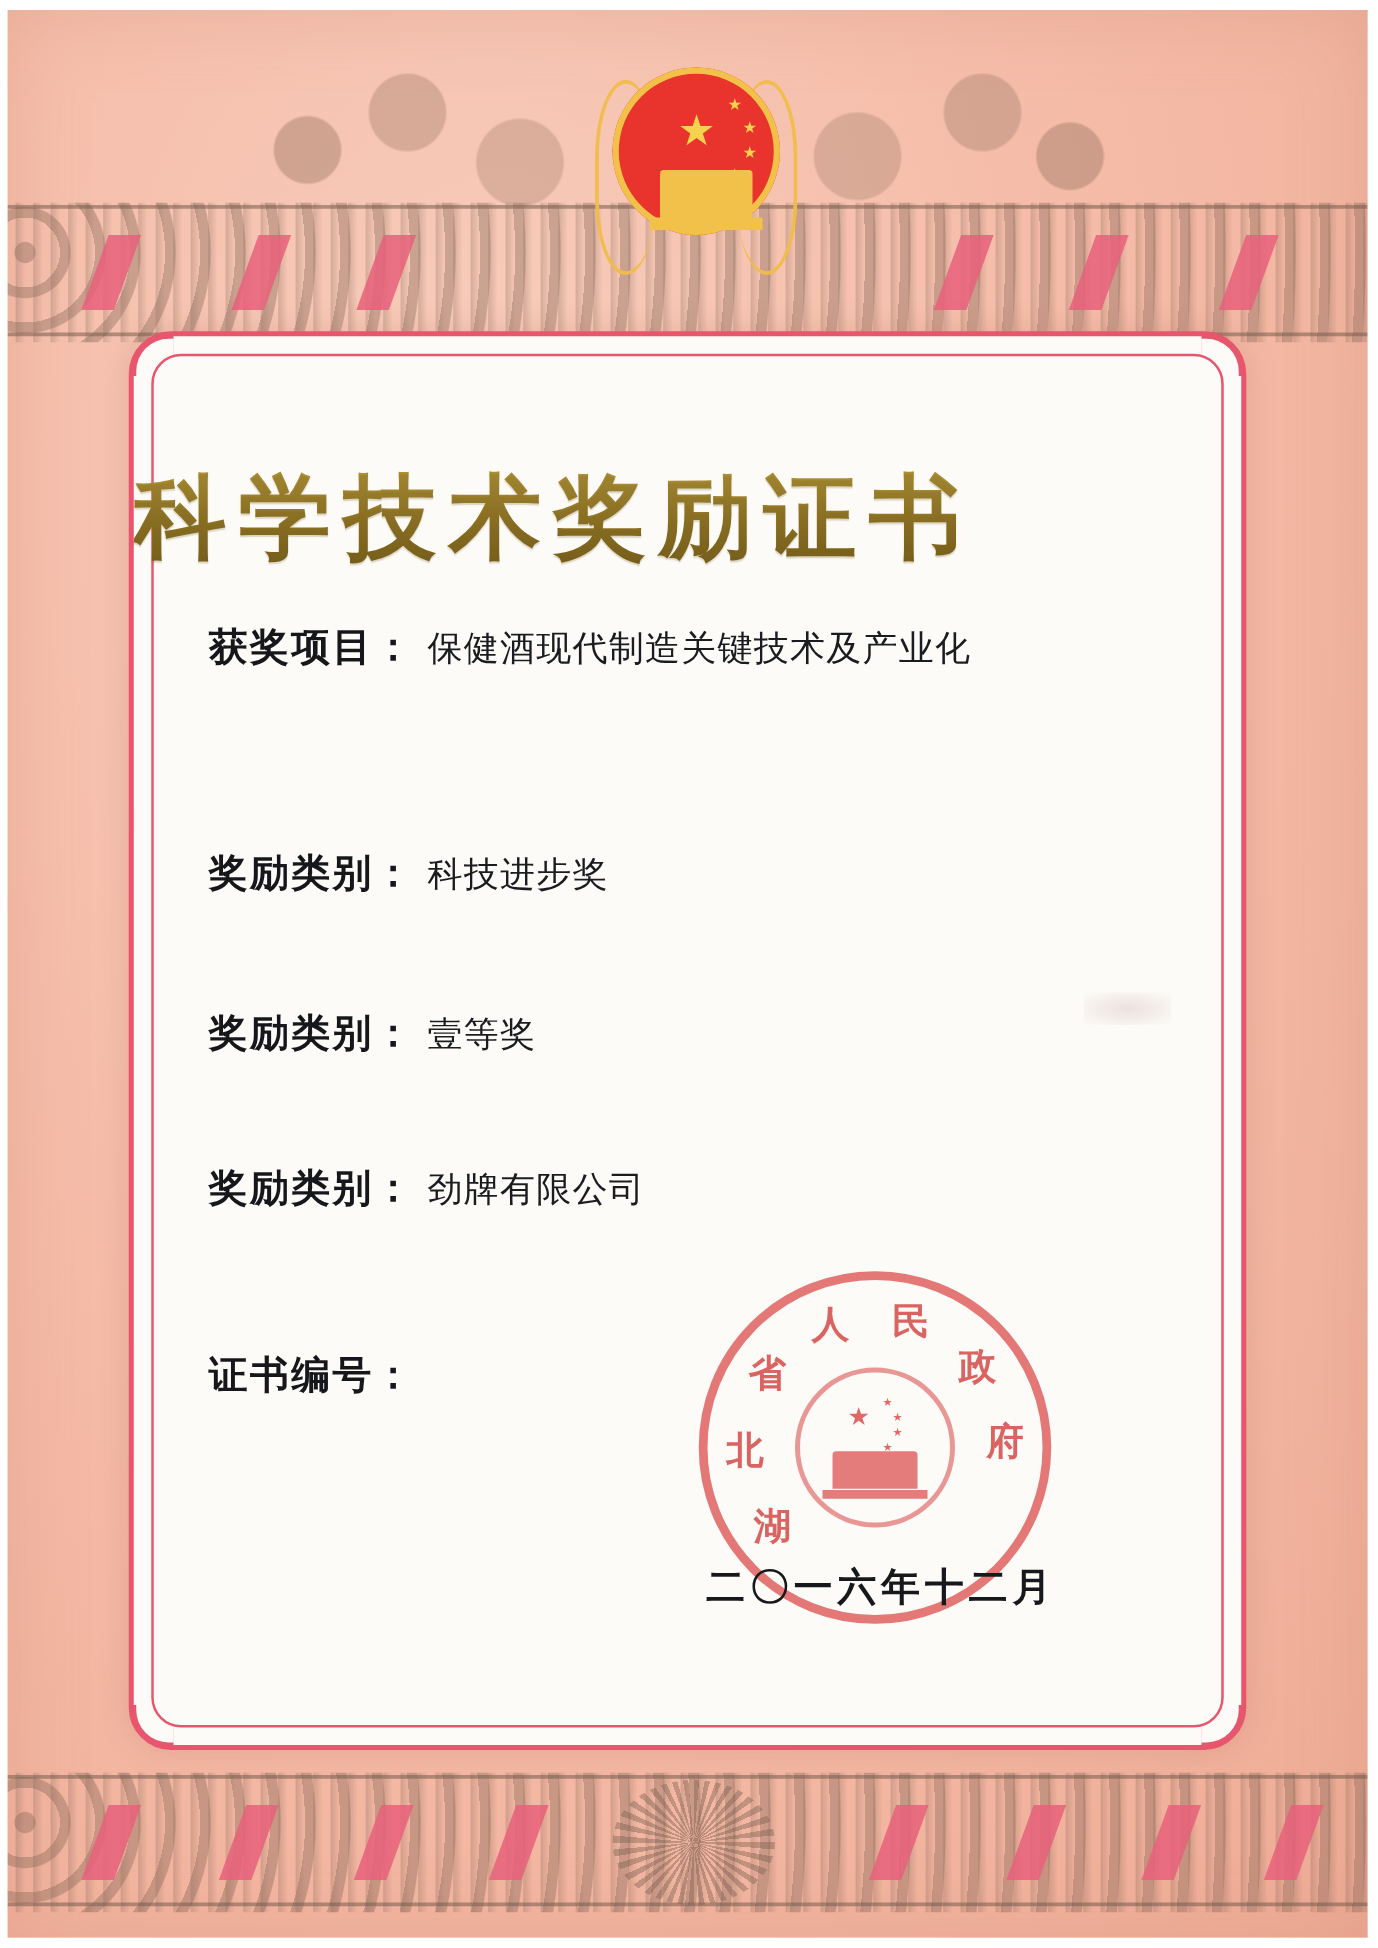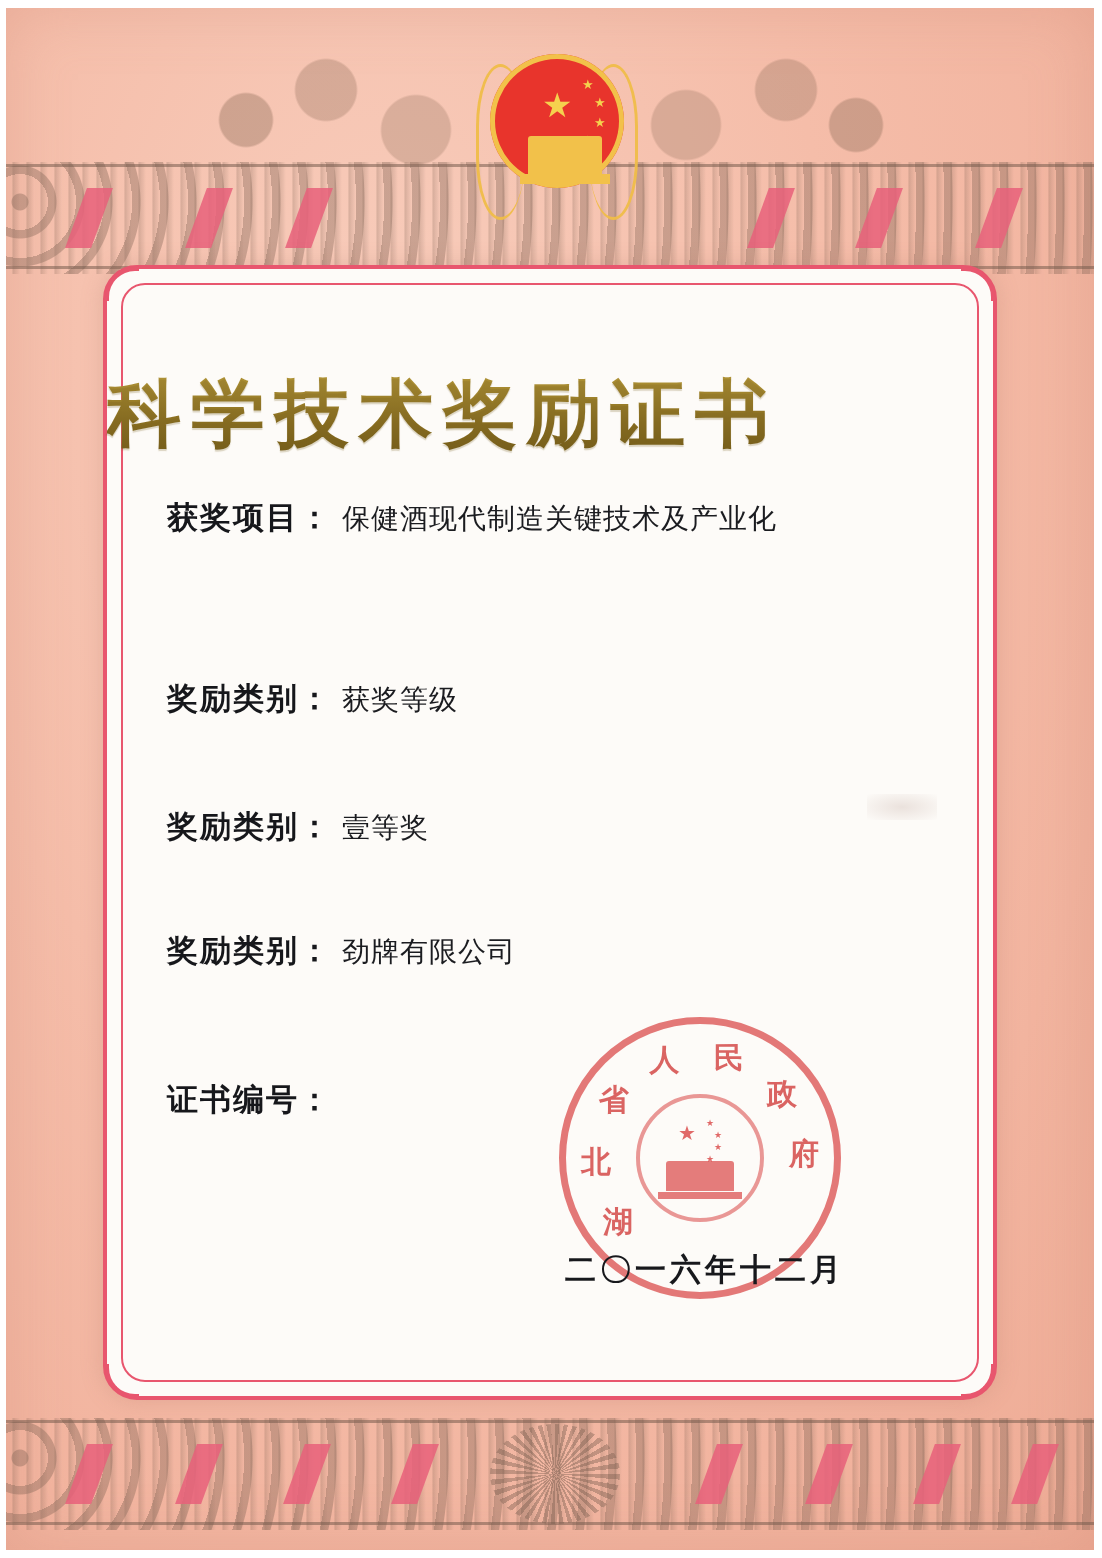--- a/index.html
+++ b/index.html
@@ -414,21 +414,21 @@
 
         <div class="cert-title">科学技术奖励证书</div>
 
         <div class="field" id="field-project">
           <span class="field-label">获奖项目：</span>
           <span class="field-value">保健酒现代制造关键技术及产业化</span>
         </div>
 
         <div class="field" id="field-category">
           <span class="field-label">奖励类别：</span>
-          <span class="field-value">获奖等级</span>
+          <span class="field-value">科技进步奖</span>
         </div>
 
         <div class="field" id="field-grade">
           <span class="field-label">奖励类别：</span>
           <span class="field-value">壹等奖</span>
         </div>
 
         <div class="field" id="field-unit">
           <span class="field-label">奖励类别：</span>
           <span class="field-value">劲牌有限公司</span>

